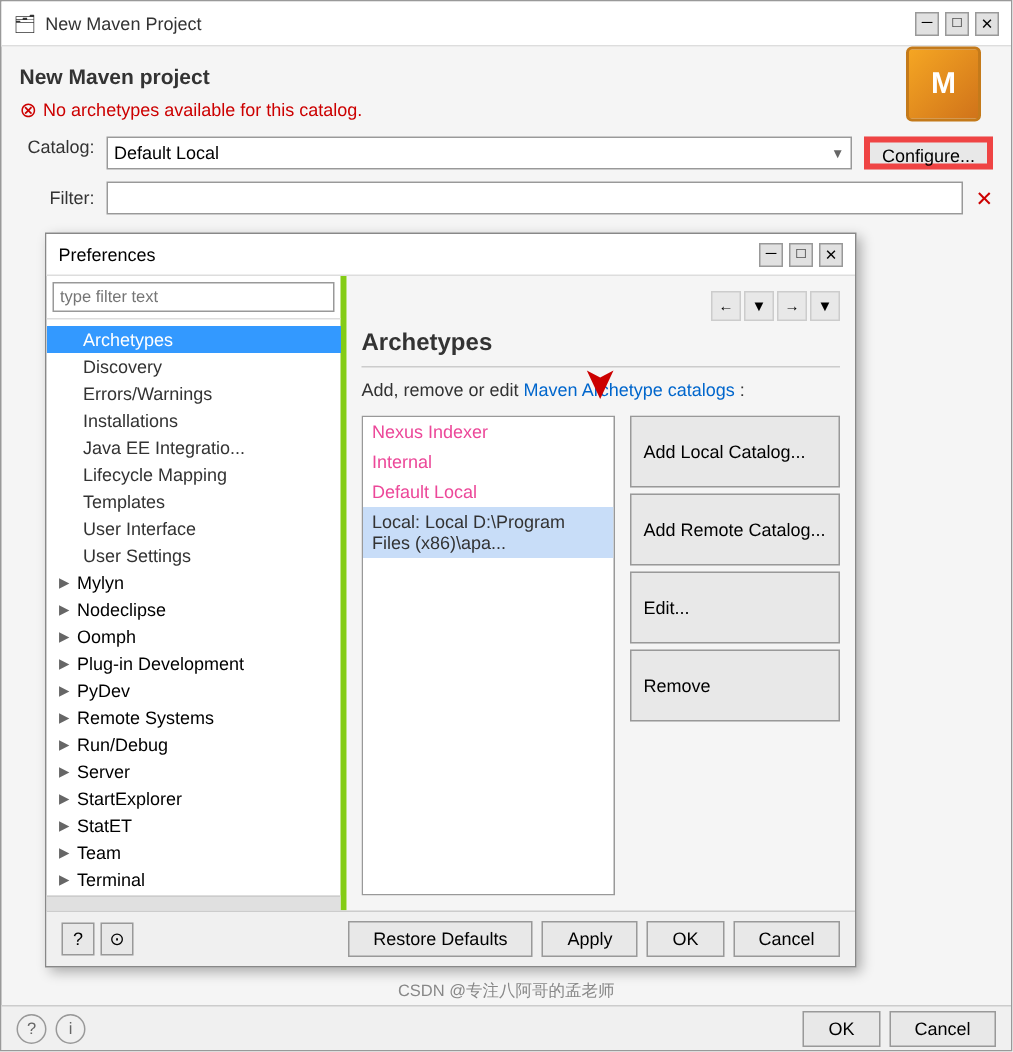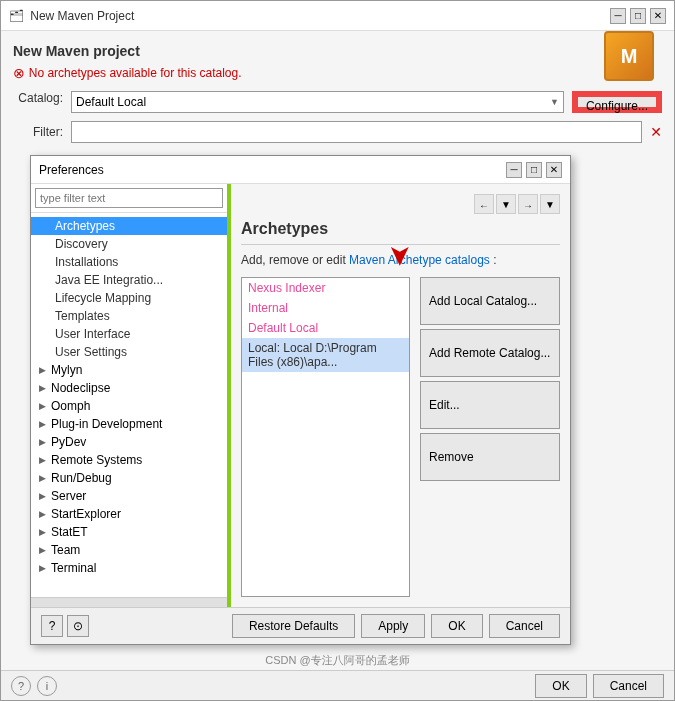--- a/index.html
+++ b/index.html
@@ -104,21 +104,21 @@
       padding: 0 4px;
       font-size: 12px;
       display: flex; align-items: center; justify-content: space-between;
     }
     .maven-combo-arrow {
       font-size: 9px;
       color: #666;
     }
     .maven-config-btn {
       padding: 2px 8px;
-      border: 6px solid #ef4444;
+      border: 4px solid #ef4444;
       background: #e8e8e8;
       cursor: pointer;
       font-size: 12px;
       height: 22px;
     }
     .filter-row {
       display: flex;
       align-items: center;
       gap: 8px;
       margin-bottom: 2px;
@@ -456,20 +456,21 @@
   <div class="prefs-content">
 
     <div class="prefs-sidebar">
       <div class="prefs-filter">
         <input type="text" placeholder="type filter text" style="">
       </div>
       <div class="prefs-tree">
 
         <div class="tree-item sub selected">Archetypes</div>
         <div class="tree-item sub">Discovery</div>
+        <div class="tree-item sub">Errors/Warnings</div>
         <div class="tree-item sub">Installations</div>
         <div class="tree-item sub">Java EE Integratio...</div>
         <div class="tree-item sub">Lifecycle Mapping</div>
         <div class="tree-item sub">Templates</div>
         <div class="tree-item sub">User Interface</div>
         <div class="tree-item sub">User Settings</div>
 
         <div class="tree-section">
           <span class="tree-expand">▶</span>
           <span>Mylyn</span>

